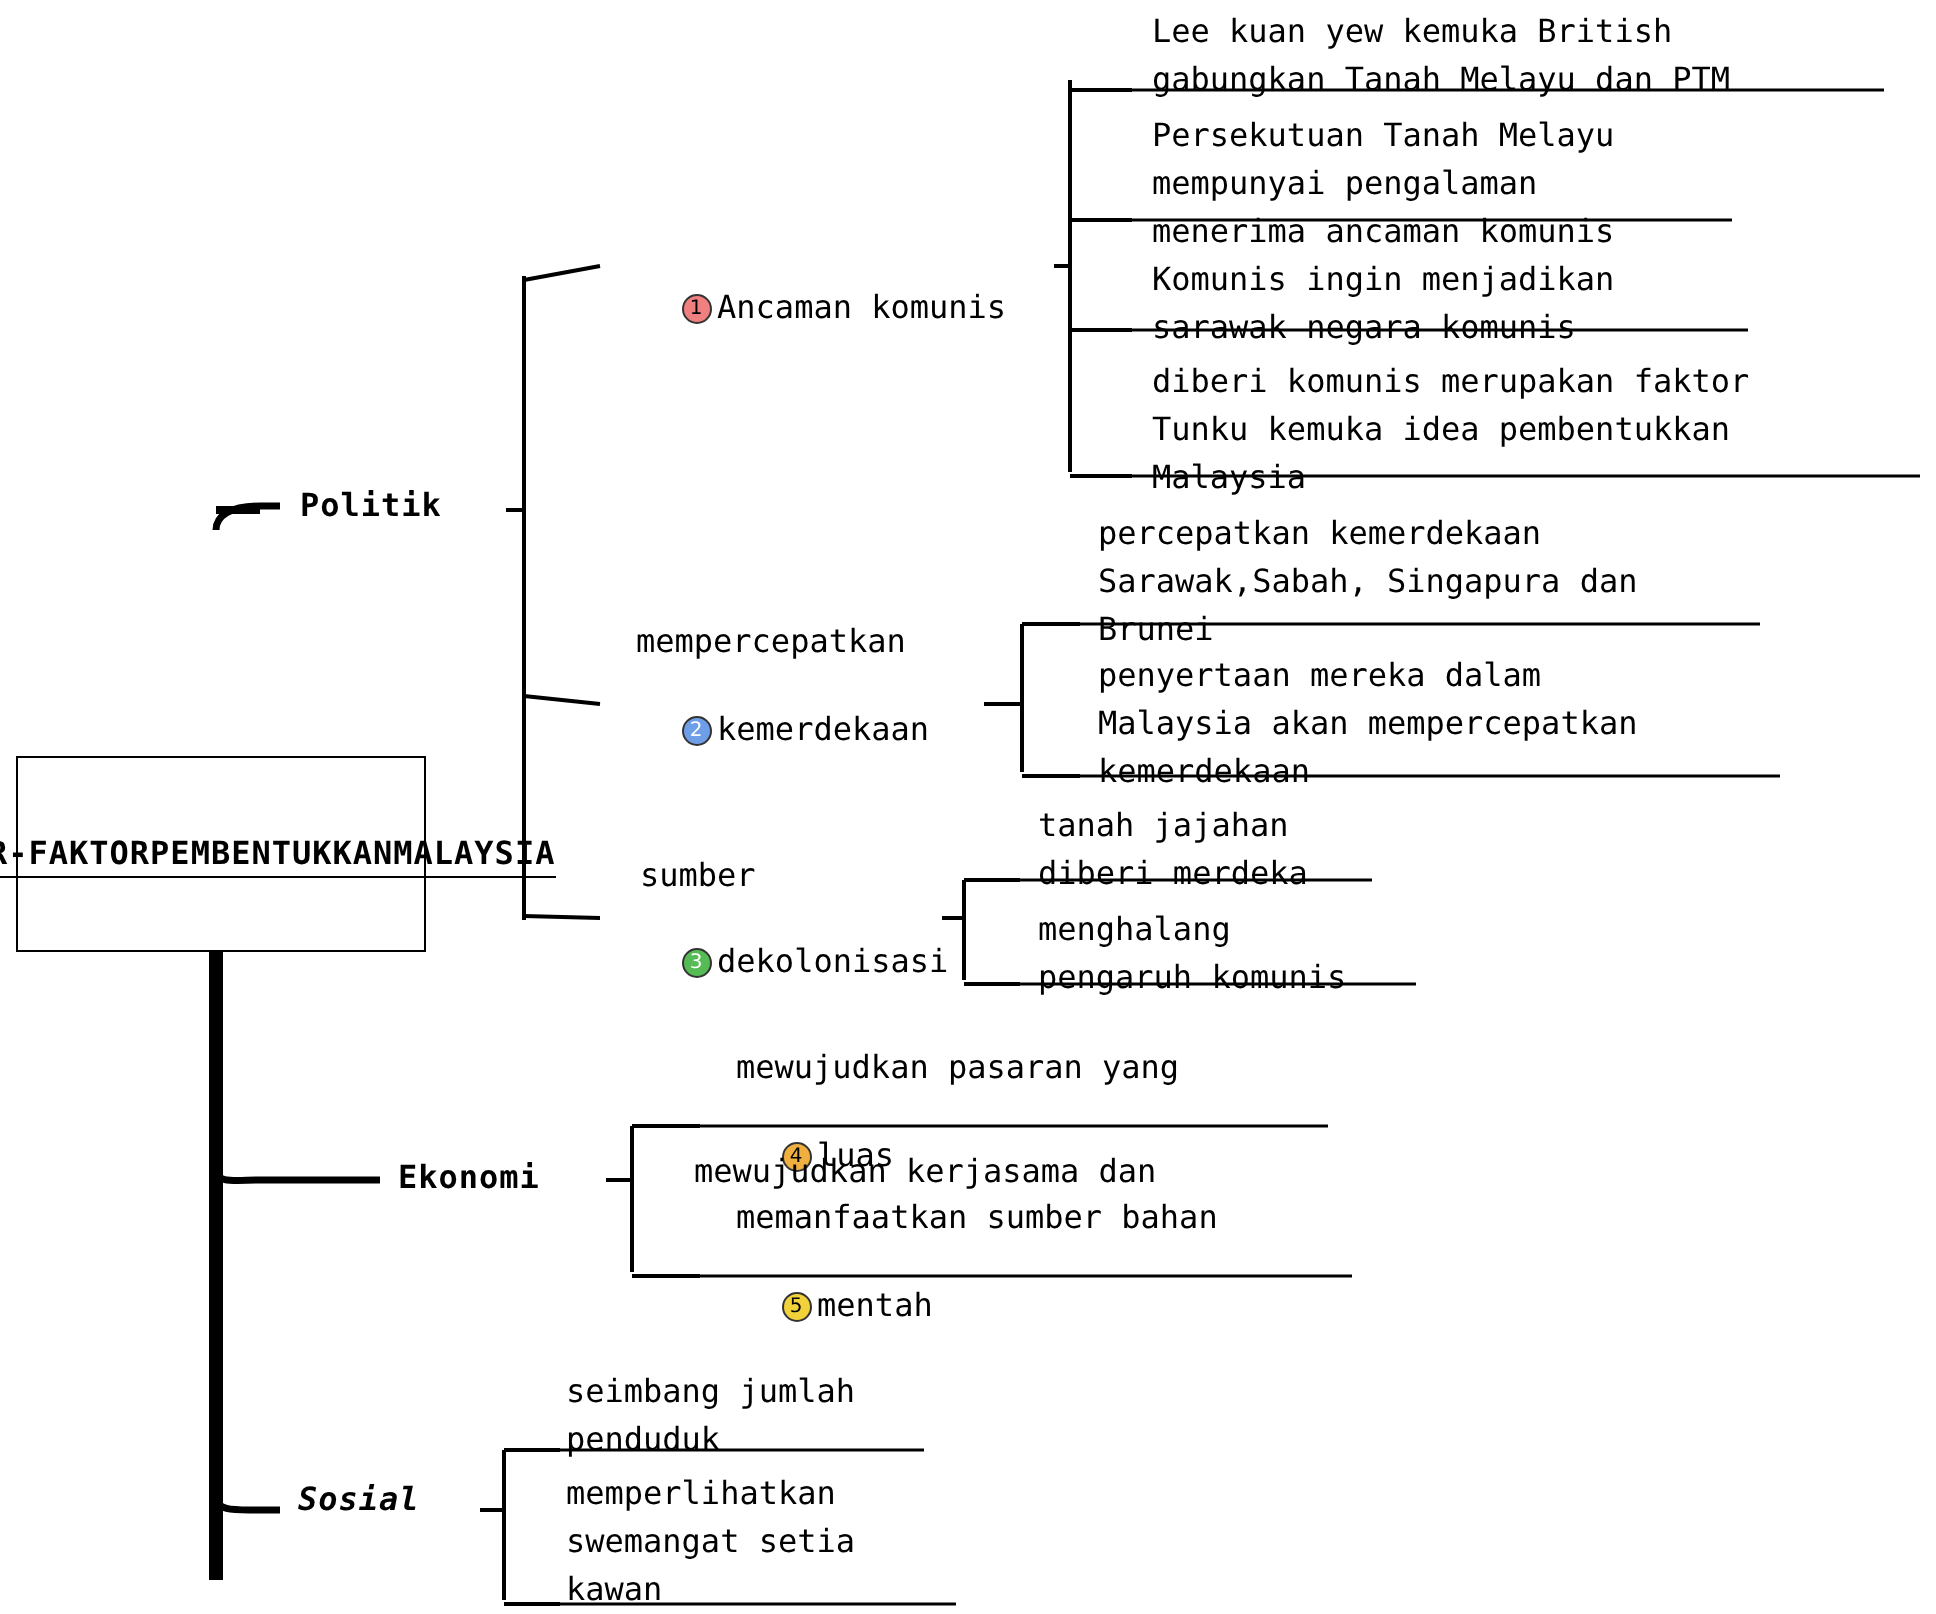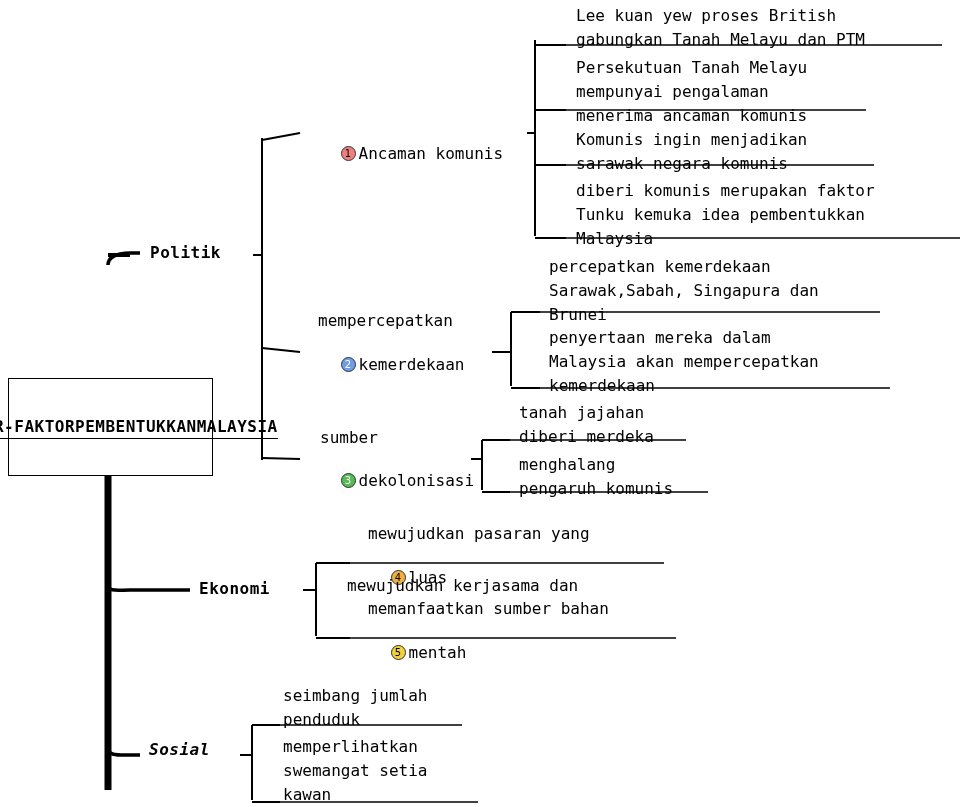--- a/index.html
+++ b/index.html
@@ -190,21 +190,21 @@
   <div class="sub-label" style="left:352px; top:546px;">
     <span class="bullet b-orange">4</span><span>luas</span>
   </div>
 
   <div class="sub-label" style="left:347px; top:575px;">mewujudkan kerjasama dan</div>
   <div class="sub-label" style="left:368px; top:598px;">memanfaatkan sumber bahan</div>
   <div class="sub-label" style="left:352px; top:621px;">
     <span class="bullet b-yellow">5</span><span>mentah</span>
   </div>
 
-  <div class="leaf" style="left:576px; top:4px; width:366px; border-bottom:none;">Lee kuan yew proses British
+  <div class="leaf" style="left:576px; top:4px; width:366px; border-bottom:none;">Lee kuan yew kemuka British
 gabungkan Tanah Melayu dan PTM</div>
   <div class="leaf" style="left:576px; top:56px; width:290px; border-bottom:none;">Persekutuan Tanah Melayu
 mempunyai pengalaman
 menerima ancaman komunis</div>
   <div class="leaf" style="left:576px; top:128px; width:298px; border-bottom:none;">Komunis ingin menjadikan
 sarawak negara komunis</div>
   <div class="leaf" style="left:576px; top:179px; width:384px; border-bottom:none;">diberi komunis merupakan faktor
 Tunku kemuka idea pembentukkan
 Malaysia</div>
 

